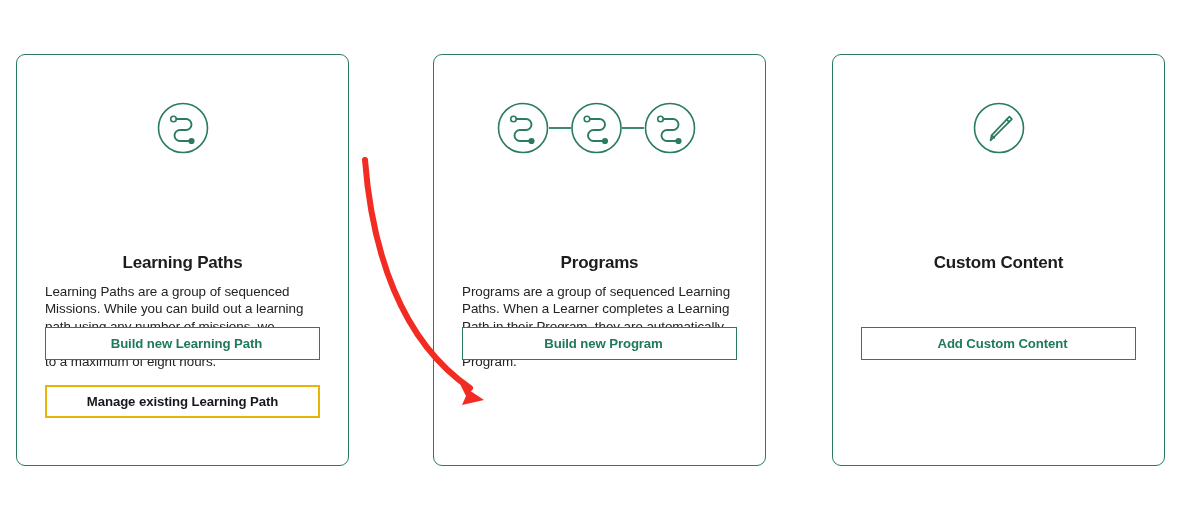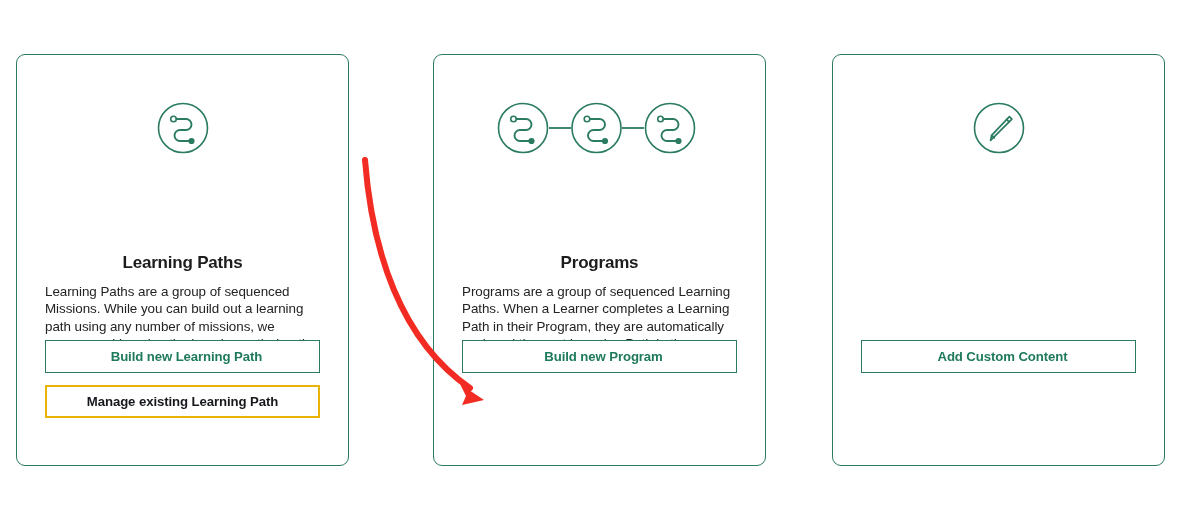--- a/index.html
+++ b/index.html
@@ -93,21 +93,21 @@
     border: 1px solid #2a7b62;
     color: #1f7a5c;
   }
   .btn-secondary {
     top: 329px;
     border: 2px solid #eab308;
     color: #16181d;
   }
 
   
-  .card .btn-primary   { top: 285px; padding-left: 8px; }
+  .card .btn-primary   { top: 272px; padding-left: 8px; }
   .card .btn-secondary { top: 330px; }
 
   #annotation-arrow {
     position: absolute;
     left: 0;
     top: 0;
     width: 1190px;
     height: 519px;
     pointer-events: none;
   }
@@ -177,20 +177,21 @@
       <svg width="52" height="52" viewBox="0 0 52 52">
         <circle cx="26" cy="26" r="24.5" fill="none" stroke="#2a7b62" stroke-width="1.6"></circle>
         <g stroke="#2a7b62" stroke-width="1.7" fill="none" stroke-linejoin="round" stroke-linecap="round">
           <path d="M36.4 14.6 L38.9 17.1 L21.6 34.4 L17.6 38.4 L18.6 33.3 Z"></path>
           <line x1="33.6" y1="17.4" x2="36.1" y2="19.9"></line>
           <line x1="18.7" y1="33.4" x2="21.3" y2="35.9"></line>
         </g>
       </svg>
     </div>
 
+    <div class="card-title">Custom Content</div>
 
     <div class="btn btn-primary">Add Custom Content</div>
   </div>
 
   <svg id="annotation-arrow">
     <path d="M365 160 C 372 250, 400 340, 470 388" fill="none" stroke="#f22c22" stroke-width="6" stroke-linecap="round"></path>
     <polygon points="484,400 460,384 466,396 462,405" fill="#f22c22"></polygon>
   </svg>
 
 </div>

